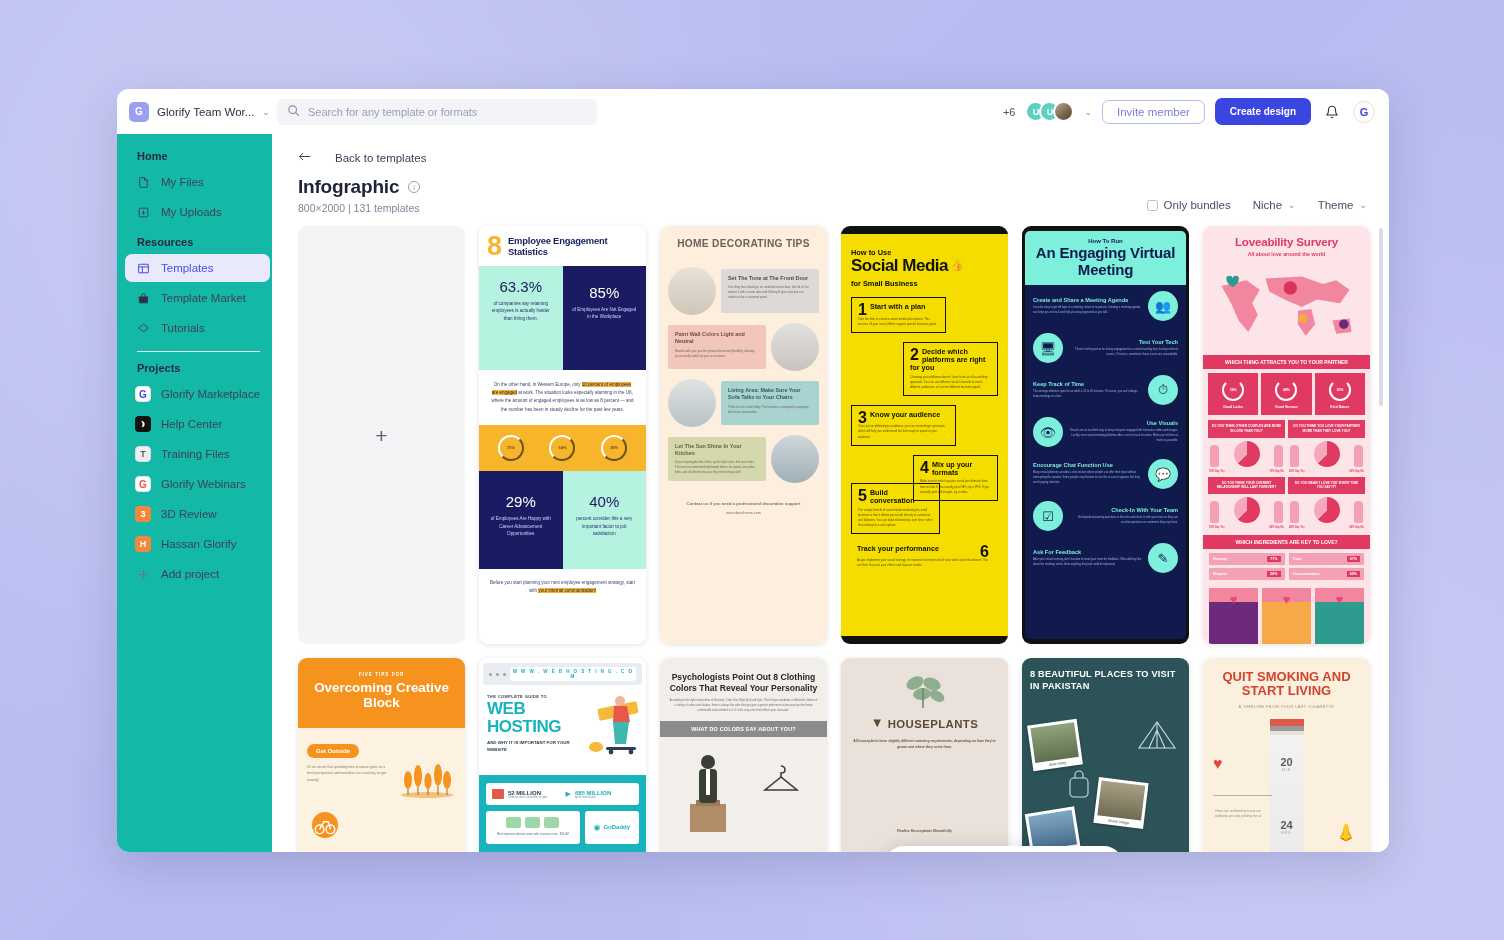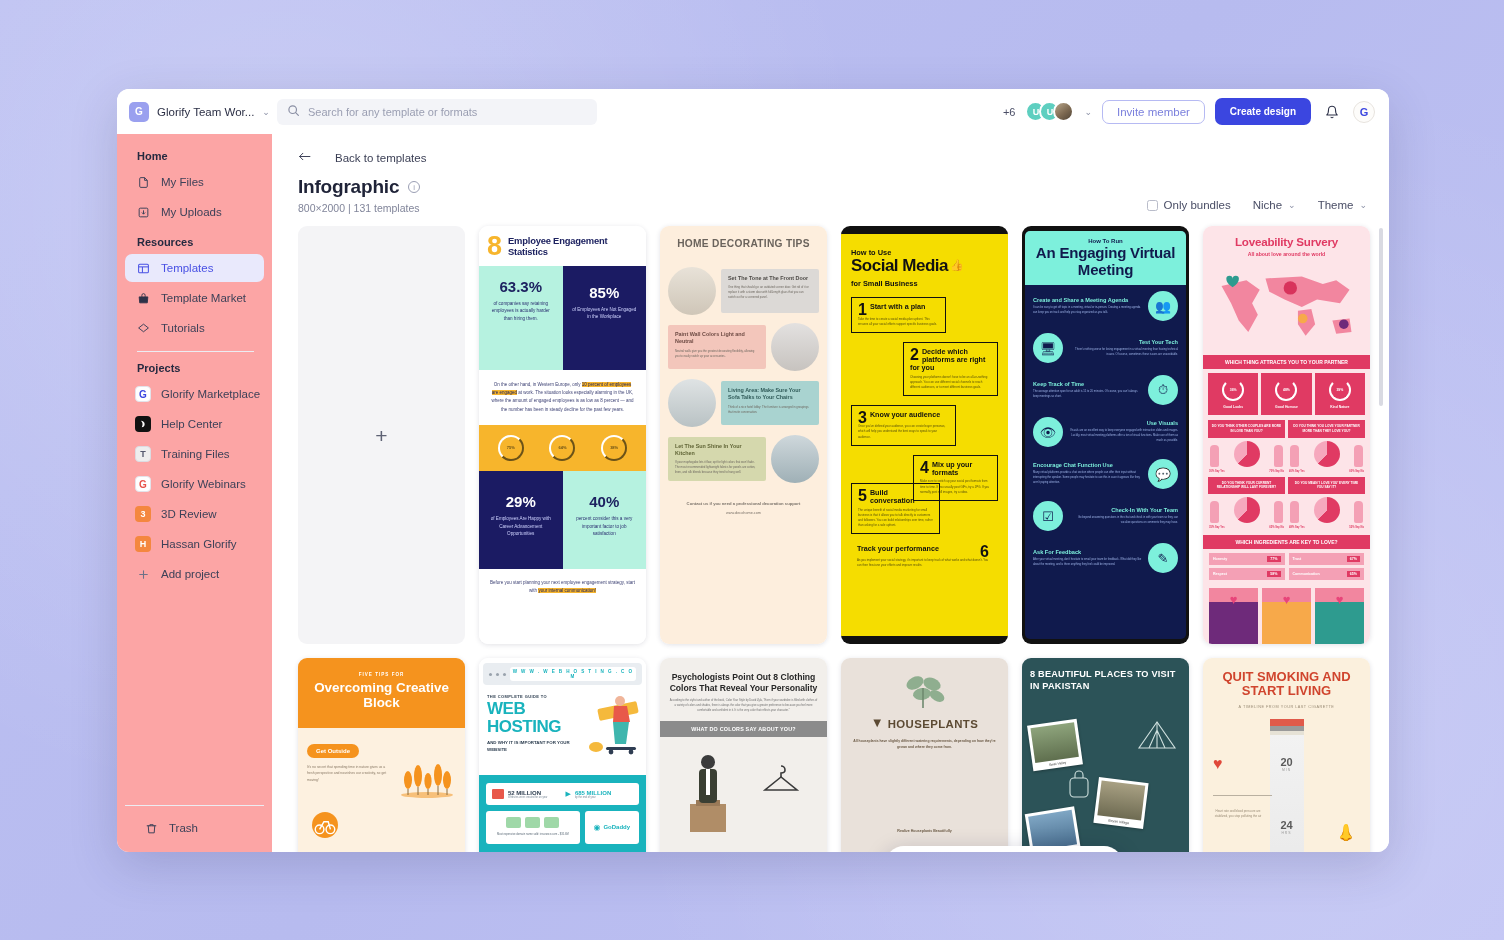--- a/index.html
+++ b/index.html
@@ -77,22 +77,22 @@
   .icon-btn{ width:22px;height:22px;display:flex;align-items:center;justify-content:center;cursor:pointer; }
   .user-ring{
     width:22px;height:22px;border-radius:50%;
     border:1.2px solid #e7e3de;background:#fdfcfa;
     display:flex;align-items:center;justify-content:center;
     font-size:11px;font-weight:700;color:#3b46e0;cursor:pointer;
   }
   
   .body{ flex:1; display:flex; min-height:0; }
   .sidebar{
-    width:155px;flex:0 0 155px;background:#fca5a5;
-    padding:8px 0 0 0;display:flex;flex-direction:column;
+    width:155px;flex:0 0 155px;background:#14b8a6;
+    padding:8px 0 0 0;display:flex;flex-direction:row;
   }
   .side-scroll{ flex:1; padding:0 8px; }
   .sec-title{
     font-size:11px;font-weight:700;color:#262a40;
     padding:8px 10px 6px 12px;
   }
   .nav-item{
     display:flex;align-items:center;gap:10px;
     height:28px;padding:0 10px;margin-bottom:2px;
     border-radius:7px;cursor:pointer;
@@ -156,21 +156,21 @@
   
   .tpl{ width:100%;height:100%;position:relative;overflow:hidden; }
   
   .ee{ background:#fff;display:flex;flex-direction:column;height:100%; }
   .ee-head{ padding:10px 9px 8px 8px;display:flex;gap:6px;align-items:flex-start; }
   .ee-8{ font-size:27px;font-weight:800;color:#f7b52c;line-height:.8; }
   .ee-t{ font-size:9.4px;font-weight:800;color:#1d2260;line-height:1.15;letter-spacing:-.2px; }
   .ee-two{ display:flex;height:104px; }
   .ee-l{ flex:1;background:#b6f2e0;padding:12px 8px;text-align:center; }
   .ee-r{ flex:1;background:#1b1b63;padding:18px 8px;text-align:center; }
-  .ee-big{ font-size:15px;font-weight:700;color:#1d2260; }
+  .ee-big{ font-size:15px;font-weight:400;color:#1d2260; }
   .ee-big.w{ color:#fff; }
   .ee-sm{ font-size:4.6px;line-height:1.7;color:#2b3070;margin-top:5px; }
   .ee-sm.w{ color:#cfd3ff; }
   .ee-para{ padding:11px 12px;font-size:4.5px;line-height:1.85;color:#3a3f72;text-align:center; }
   .hl{ background:#f7b52c;color:#1d2260; }
   .ee-don{ height:46px;background:#f7b52c;display:flex;align-items:center;justify-content:space-around;padding:0 6px; }
   .don{ width:26px;height:26px;border-radius:50%;border:2.4px solid #fff;border-bottom-color:#6b5218;border-right-color:#6b5218;
         display:flex;align-items:center;justify-content:center;font-size:4px;font-weight:700;color:#6b5218; }
   .ee-two2{ display:flex;height:98px; }
   .ee-l2{ flex:1;background:#1b1b63;padding:22px 8px;text-align:center; }

